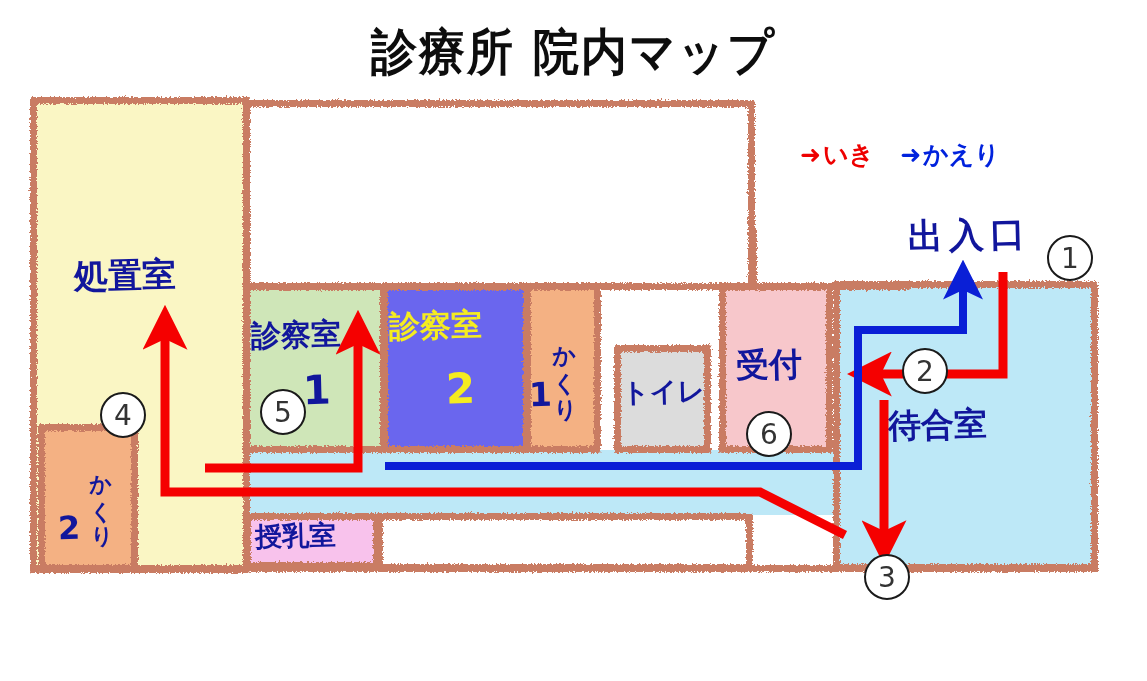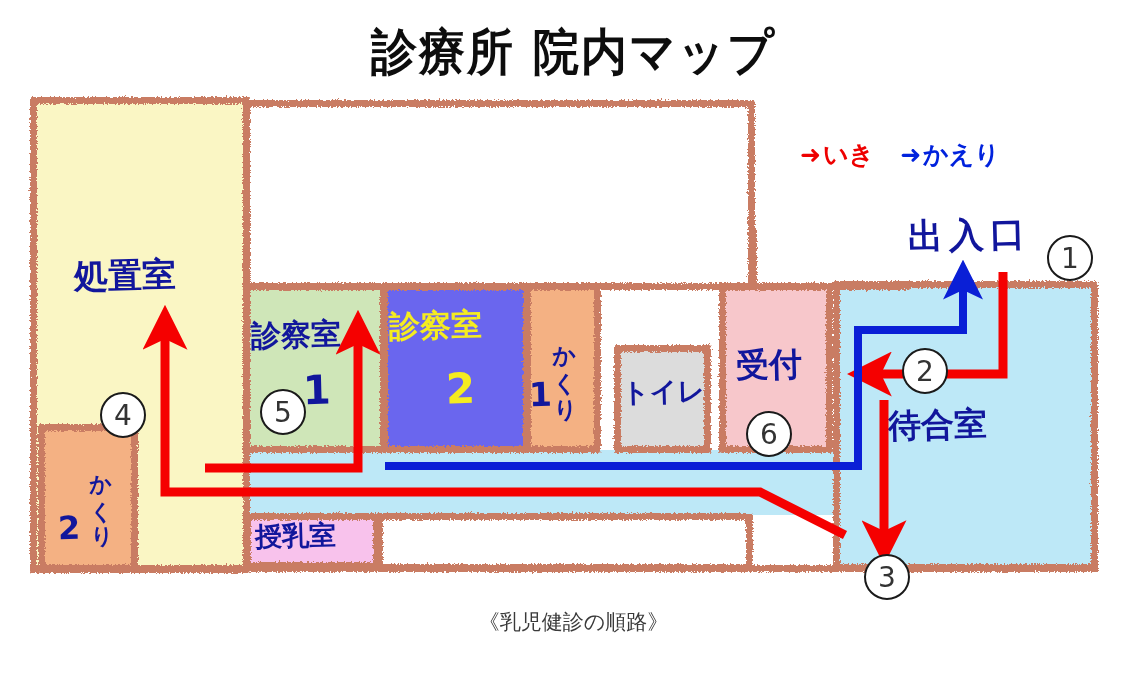--- a/index.html
+++ b/index.html
@@ -242,15 +242,14 @@
     </g>
   </svg>
 
   <div class="num-circle" style="left:1047px; top:235px;">1</div>
   <div class="num-circle" style="left:902px; top:348px;">2</div>
   <div class="num-circle" style="left:864px; top:554px;">3</div>
   <div class="num-circle" style="left:100px; top:392px;">4</div>
   <div class="num-circle" style="left:260px; top:389px;">5</div>
   <div class="num-circle" style="left:746px; top:411px;">6</div>
 
-  <div class="caption">《乳児健診の順路》</div>
 
 </div>
 
 </body></html>

